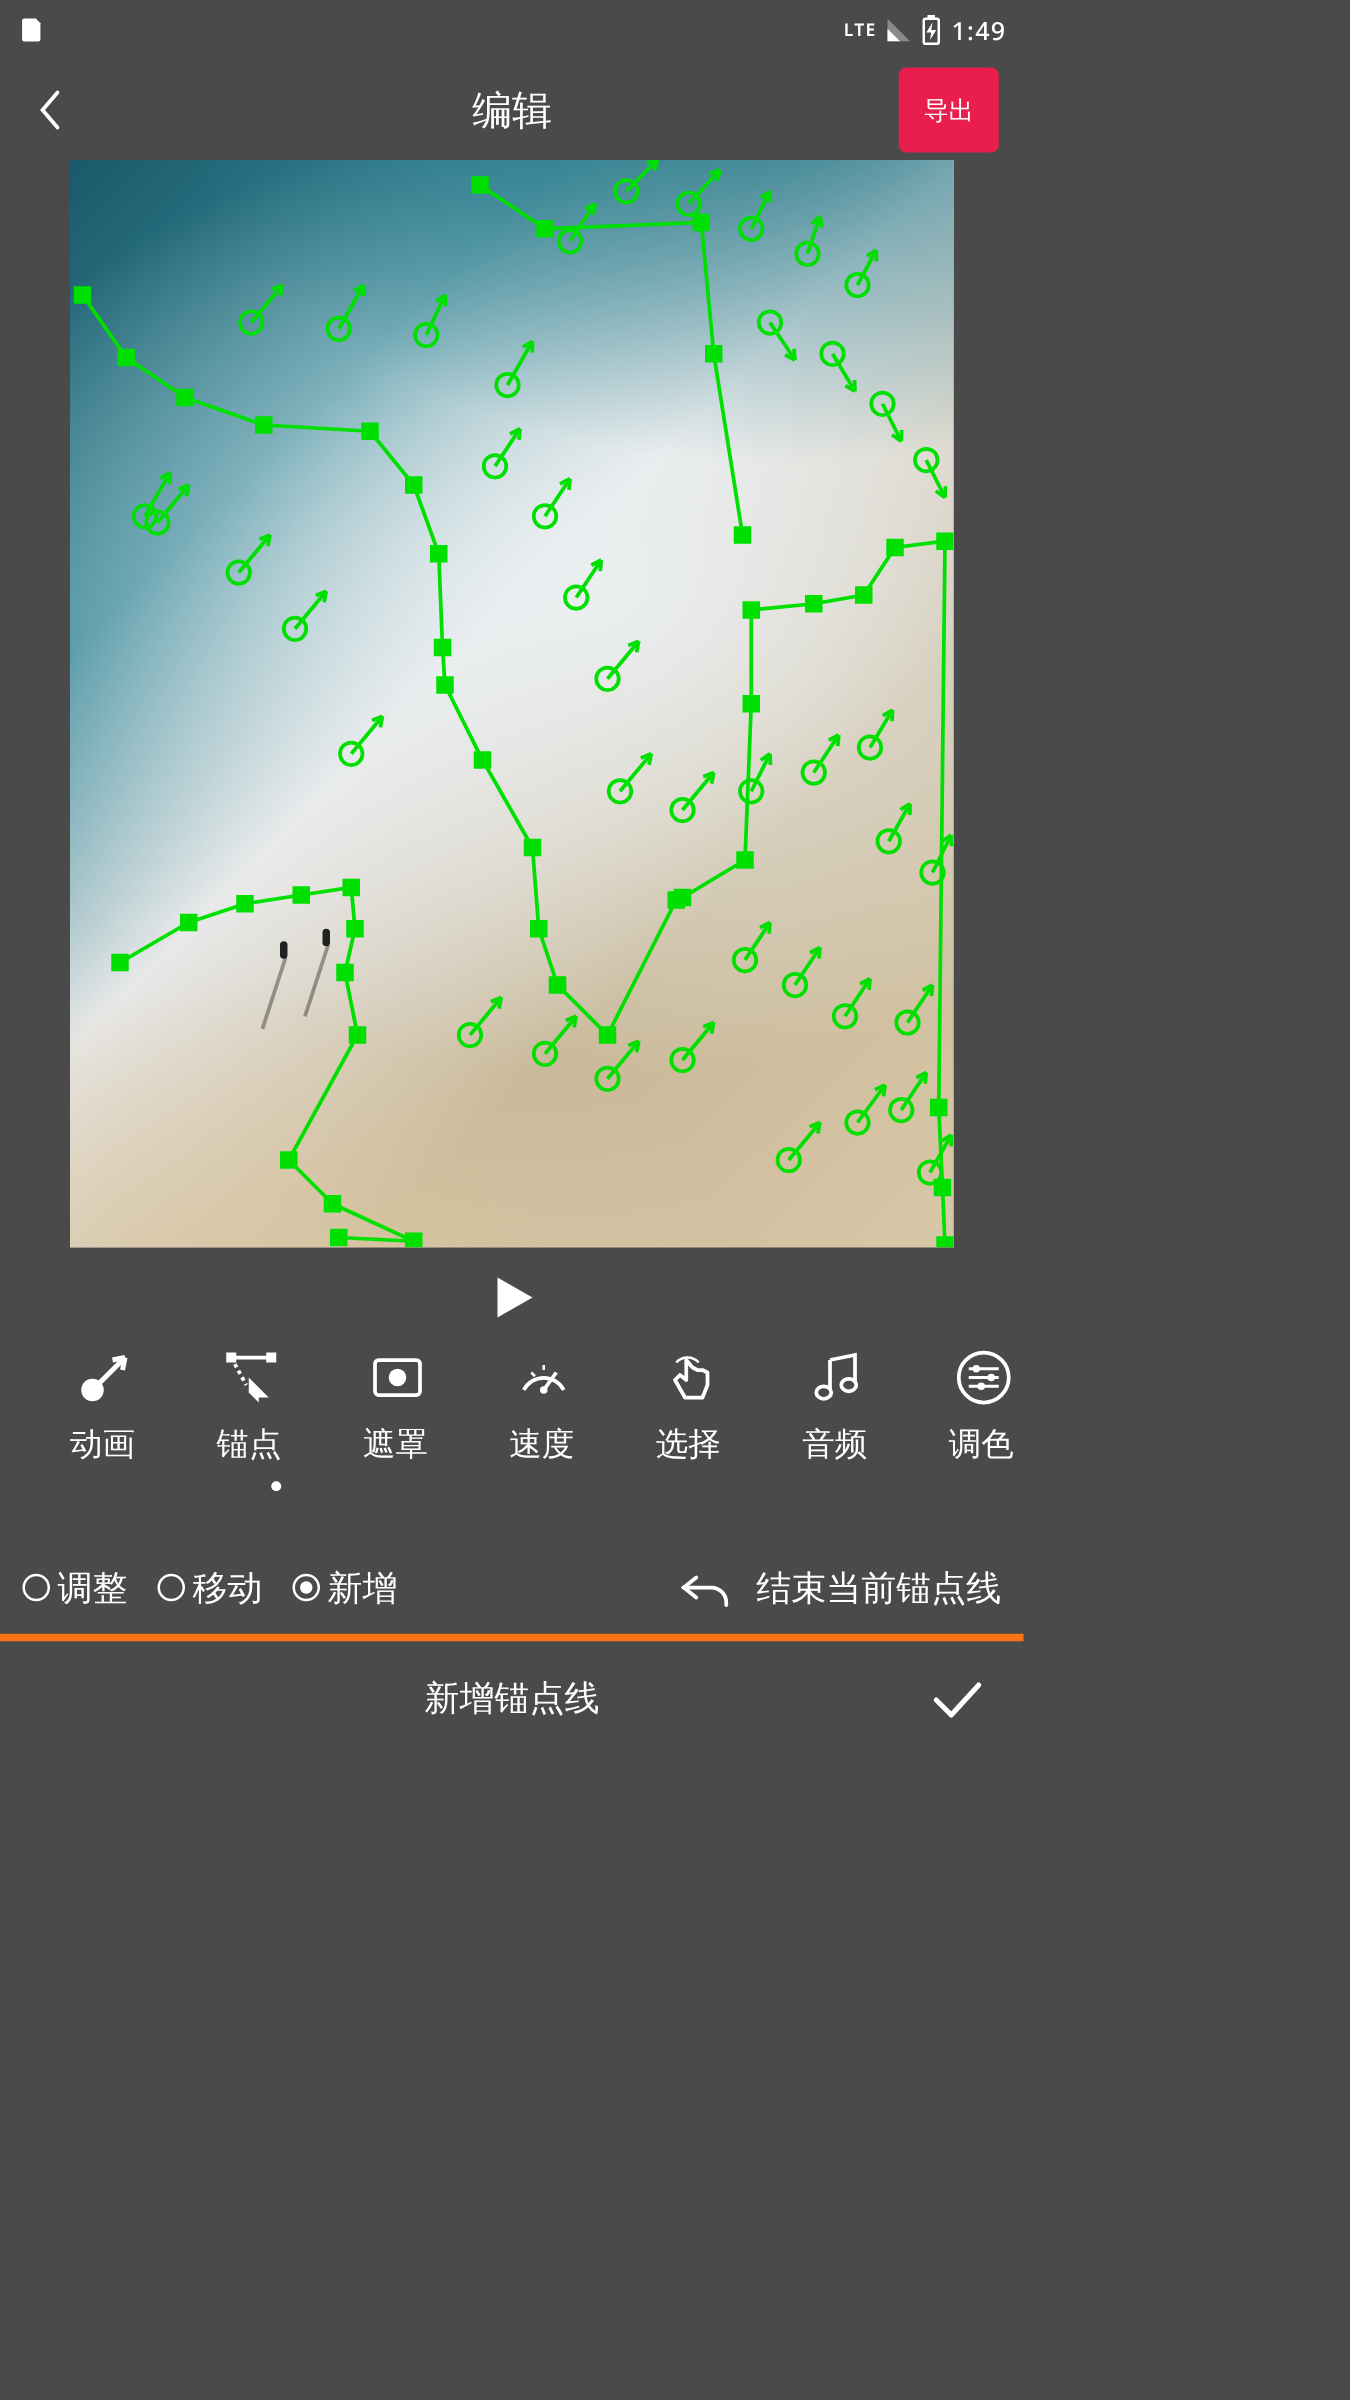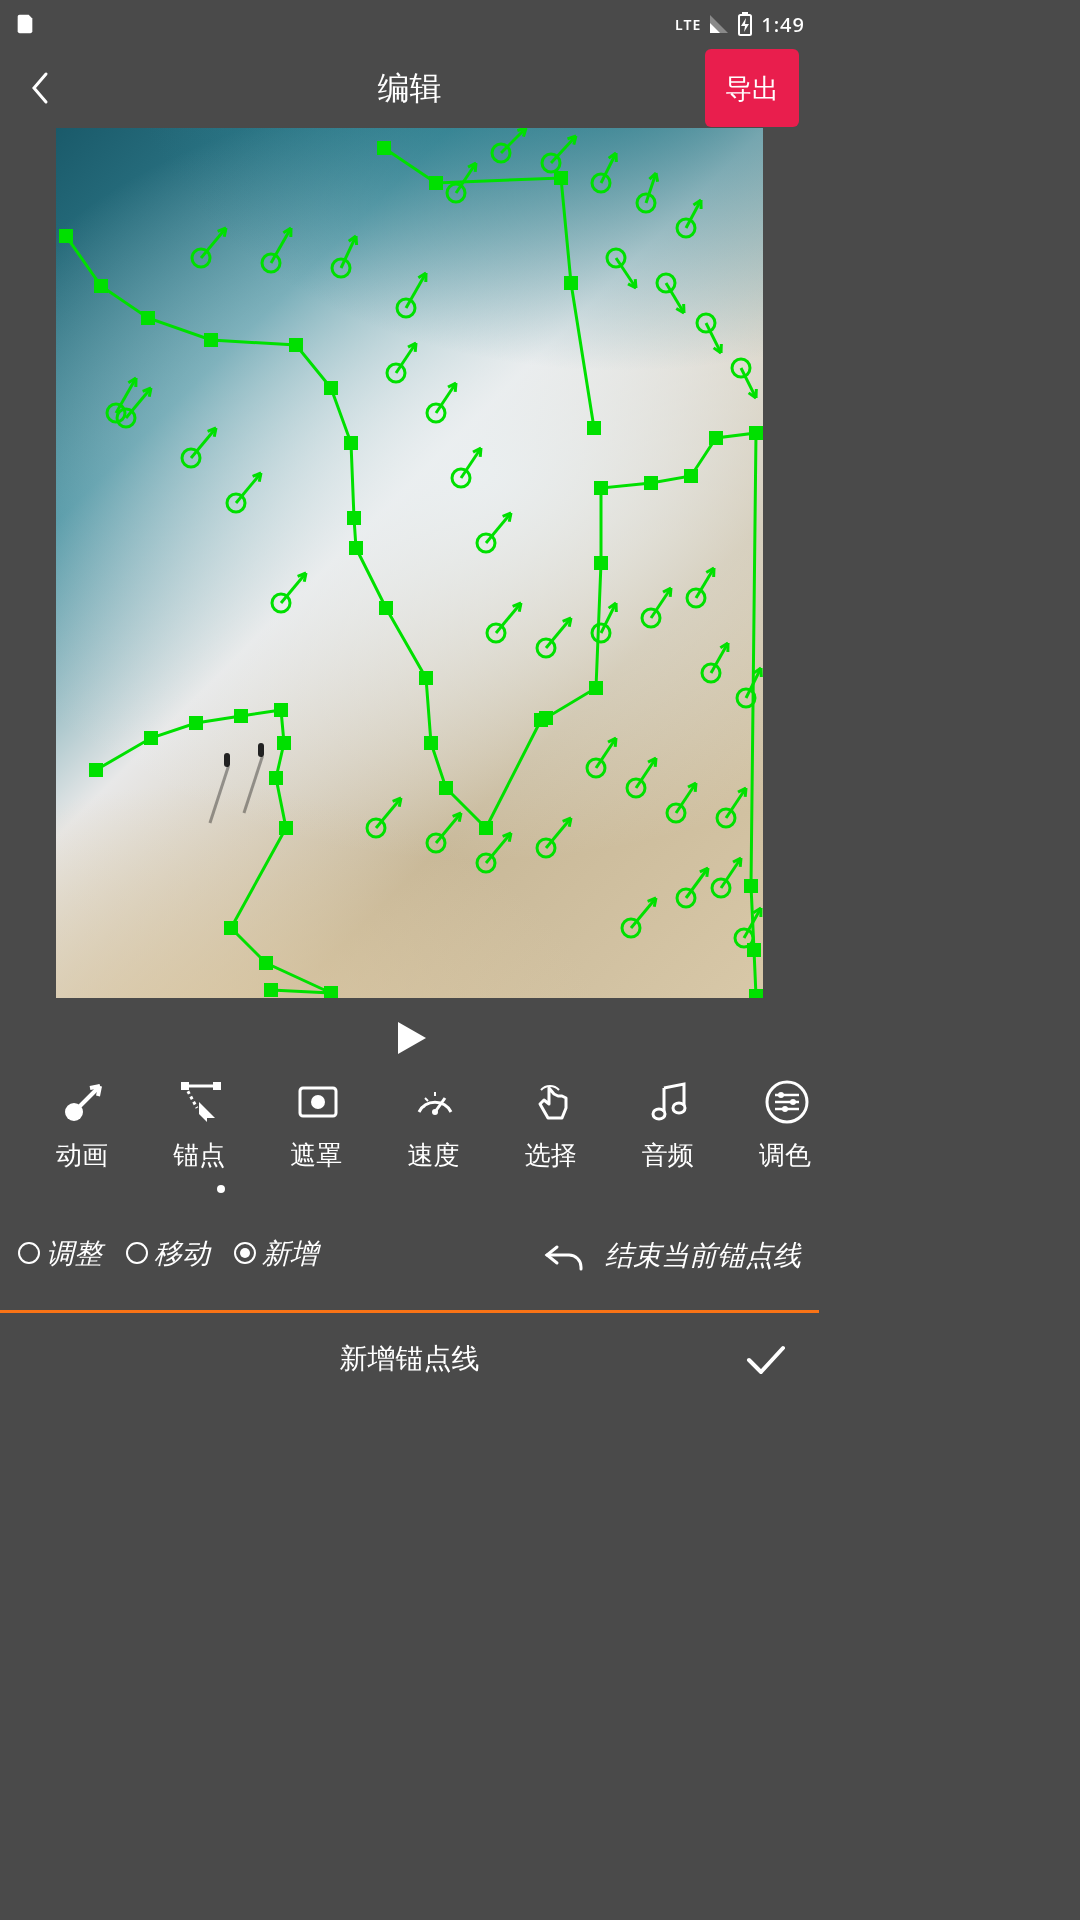--- a/index.html
+++ b/index.html
@@ -12,21 +12,21 @@
 .sd-icon { width:22px; height:22px; }
 .lte { font-size:14px; font-weight:600; letter-spacing:1px; }
 .signal { width:20px; height:20px; }
 .batt { width:16px; height:24px; }
 .clock { font-size:20px; font-weight:500; letter-spacing:1px; }
 
 
 .header { height:80px; display:flex; align-items:center; padding:0 20px; position:relative; }
 .back { width:40px; height:40px; display:flex; align-items:center; justify-content:center; }
 .title { position:absolute; left:0; right:0; text-align:center; font-size:32px; font-weight:400; pointer-events:none; }
-.export { margin-left:auto; background:#e91e4d; color:#fff; border:none; border-radius:6px; padding:20px 20px; font-size:27px; }
+.export { margin-left:auto; background:#e91e4d; color:#fff; border:none; border-radius:6px; padding:20px 20px; font-size:20px; }
 
 
 .canvas-wrap { padding:0 56px; }
 .canvas { width:707px; height:870px; background:linear-gradient(135deg,#1a5a6a 0%,#3a8a9a 25%,#e8e8e8 45%,#c8b898 70%,#d8c8a8 100%); position:relative; overflow:hidden; }
 
 .canvas::before { content:""; position:absolute; inset:0; background:
   radial-gradient(ellipse 900px 600px at 80% -10%, #2a7a8a 0%, transparent 55%),
   radial-gradient(ellipse 700px 500px at 20% 110%, #dcc9a5 0%, transparent 60%),
   radial-gradient(ellipse 1000px 700px at 60% 40%, rgba(235,240,242,0.9) 0%, transparent 55%);
 }
@@ -42,21 +42,21 @@
 .play { width:44px; height:44px; }
 
 
 .tool-row { display:flex; justify-content:space-between; padding:0 8px; }
 .tool { width:100px; display:flex; flex-direction:column; align-items:flex-end; gap:10px; position:relative; }
 .tool-icon { width:48px; height:48px; display:flex; align-items:center; justify-content:center; }
 .tool-label { font-size:26px; }
 .tool.active::after { content:""; position:absolute; bottom:-20px; width:8px; height:8px; background:#fff; border-radius:50%; }
 
 
-.mode-row { margin-top:60px; height:80px; border-bottom:3px solid #f97316; display:flex; align-items:flex-start; padding:0 18px; gap:24px;font-style:italic; }
+.mode-row { margin-top:60px; height:80px; border-bottom:6px solid #f97316; display:flex; align-items:center; padding:0 18px; gap:24px; }
 .radio { display:flex; align-items:center; gap:6px; font-size:28px; }
 .radio .ring { width:22px; height:22px; border:2.5px solid #fff; border-radius:50%; display:flex; align-items:center; justify-content:center; }
 .radio.selected .ring::after { content:""; width:10px; height:10px; background:#fff; border-radius:50%; }
 .mode-right { margin-left:auto; display:flex; align-items:center; gap:18px; font-size:28px; }
 .undo { width:44px; height:44px; }
 
 
 .bottom-bar { height:90px; display:flex; align-items:center; justify-content:center; position:relative; }
 .bottom-label { font-size:28px; }
 .confirm { position:absolute; right:30px; width:48px; height:48px; }

